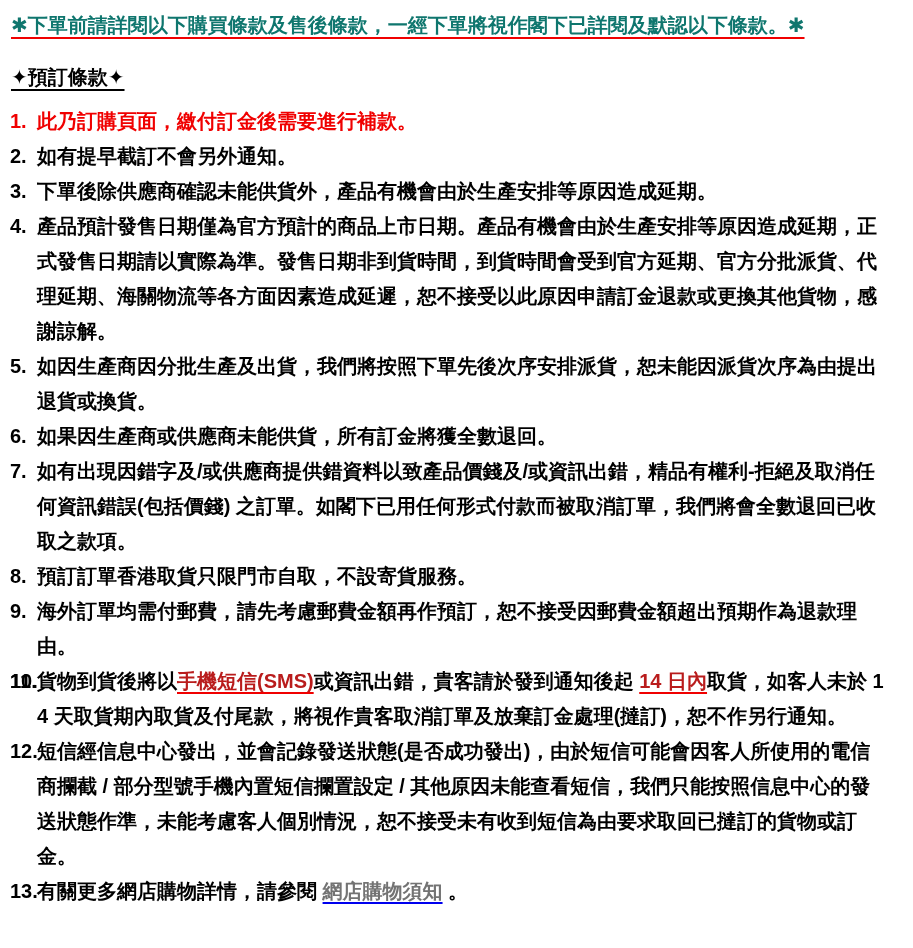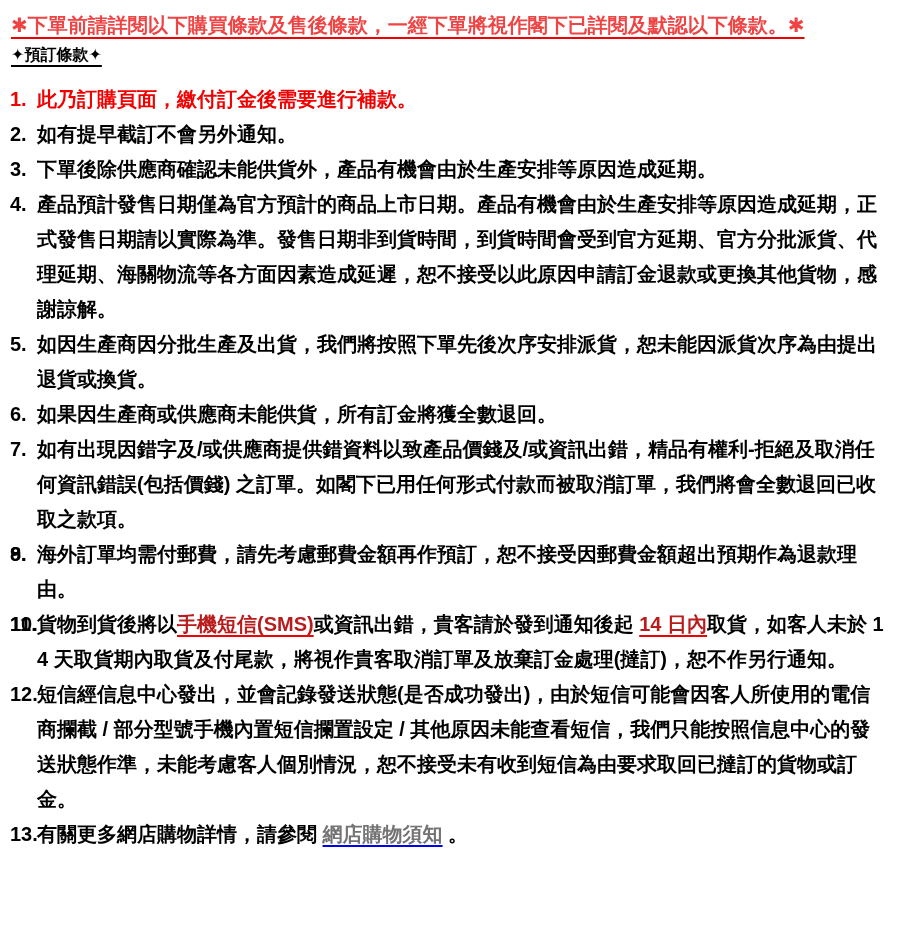--- a/index.html
+++ b/index.html
@@ -15,31 +15,32 @@
     box-sizing: border-box;
     padding: 10px 14px 10px 0;
     overflow: hidden;
     background: #ffffff;
   }
   .notice-title {
     margin-left: 11px;
     font-size: 20px;
     line-height: 30px;
     font-weight: 700;
-    color: #ef4444;
+    color: #0f766e;
     text-decoration: underline;
     text-decoration-color: #f00000;
     text-decoration-thickness: 2px;
     text-underline-offset: 5px;
     white-space: nowrap;
     letter-spacing: 0px;
   }
   .section-heading {
     margin-left: 11px;
-    font-size: 16px;
+    margin-top: 22px;
+    font-size: 20px;
     line-height: 30px;
     font-weight: 700;
     color: #000000;
     text-decoration: underline;
     text-decoration-thickness: 2px;
     text-underline-offset: 5px;
     display: inline-block;
   }
   .terms-list {
     margin-top: 12px;
@@ -92,20 +93,20 @@
   </div>
 
   <div class="terms-list">
       <div class="term-item red"><span class="num">1.</span><span>此乃訂購頁面，繳付訂金後需要進行補款。</span></div>
       <div class="term-item"><span class="num">2.</span><span>如有提早截訂不會另外通知。</span></div>
       <div class="term-item"><span class="num">3.</span><span>下單後除供應商確認未能供貨外，產品有機會由於生產安排等原因造成延期。</span></div>
       <div class="term-item"><span class="num">4.</span><span>產品預計發售日期僅為官方預計的商品上市日期。產品有機會由於生產安排等原因造成延期，正式發售日期請以實際為準。發售日期非到貨時間，到貨時間會受到官方延期、官方分批派貨、代理延期、海關物流等各方面因素造成延遲，恕不接受以此原因申請訂金退款或更換其他貨物，感謝諒解。</span></div>
       <div class="term-item"><span class="num">5.</span><span>如因生產商因分批生產及出貨，我們將按照下單先後次序安排派貨，恕未能因派貨次序為由提出退貨或換貨。</span></div>
       <div class="term-item"><span class="num">6.</span><span>如果因生產商或供應商未能供貨，所有訂金將獲全數退回。</span></div>
       <div class="term-item"><span class="num">7.</span><span>如有出現因錯字及/或供應商提供錯資料以致產品價錢及/或資訊出錯，精品有權利-拒絕及取消任何資訊錯誤(包括價錢) 之訂單。如閣下已用任何形式付款而被取消訂單，我們將會全數退回已收取之款項。</span></div>
-      <div class="term-item"><span class="num">8.</span></div>
+      <div class="term-item"><span class="num">8.</span><span>預訂訂單香港取貨只限門市自取，不設寄貨服務。</span></div>
       <div class="term-item"><span class="num">9.</span><span>海外訂單均需付郵費，請先考慮郵費金額再作預訂，恕不接受因郵費金額超出預期作為退款理由。</span></div>
       <div class="term-item"><span class="num">10.</span></div>
       <div class="term-item"><span class="num">11.</span><span>貨物到貨後將以</span><span class="seg-red-underline">手機短信(SMS)</span><span>或資訊出錯，貴客請於發到通知後起 </span><span class="seg-red-underline">14 日內</span><span>取貨，如客人未於 14 天取貨期內取貨及付尾款，將視作貴客取消訂單及放棄訂金處理(撻訂)，恕不作另行通知。</span></div>
       <div class="term-item"><span class="num">12.</span><span>短信經信息中心發出，並會記錄發送狀態(是否成功發出)，由於短信可能會因客人所使用的電信商攔截 / 部分型號手機內置短信攔置設定 / 其他原因未能查看短信，我們只能按照信息中心的發送狀態作準，未能考慮客人個別情況，恕不接受未有收到短信為由要求取回已撻訂的貨物或訂金。</span></div>
       <div class="term-item"><span class="num">13.</span><span>有關更多網店購物詳情，請參閱 </span><span class="seg-link">網店購物須知</span><span> 。</span></div>
     </div>
 </div>
 
 </body></html>

